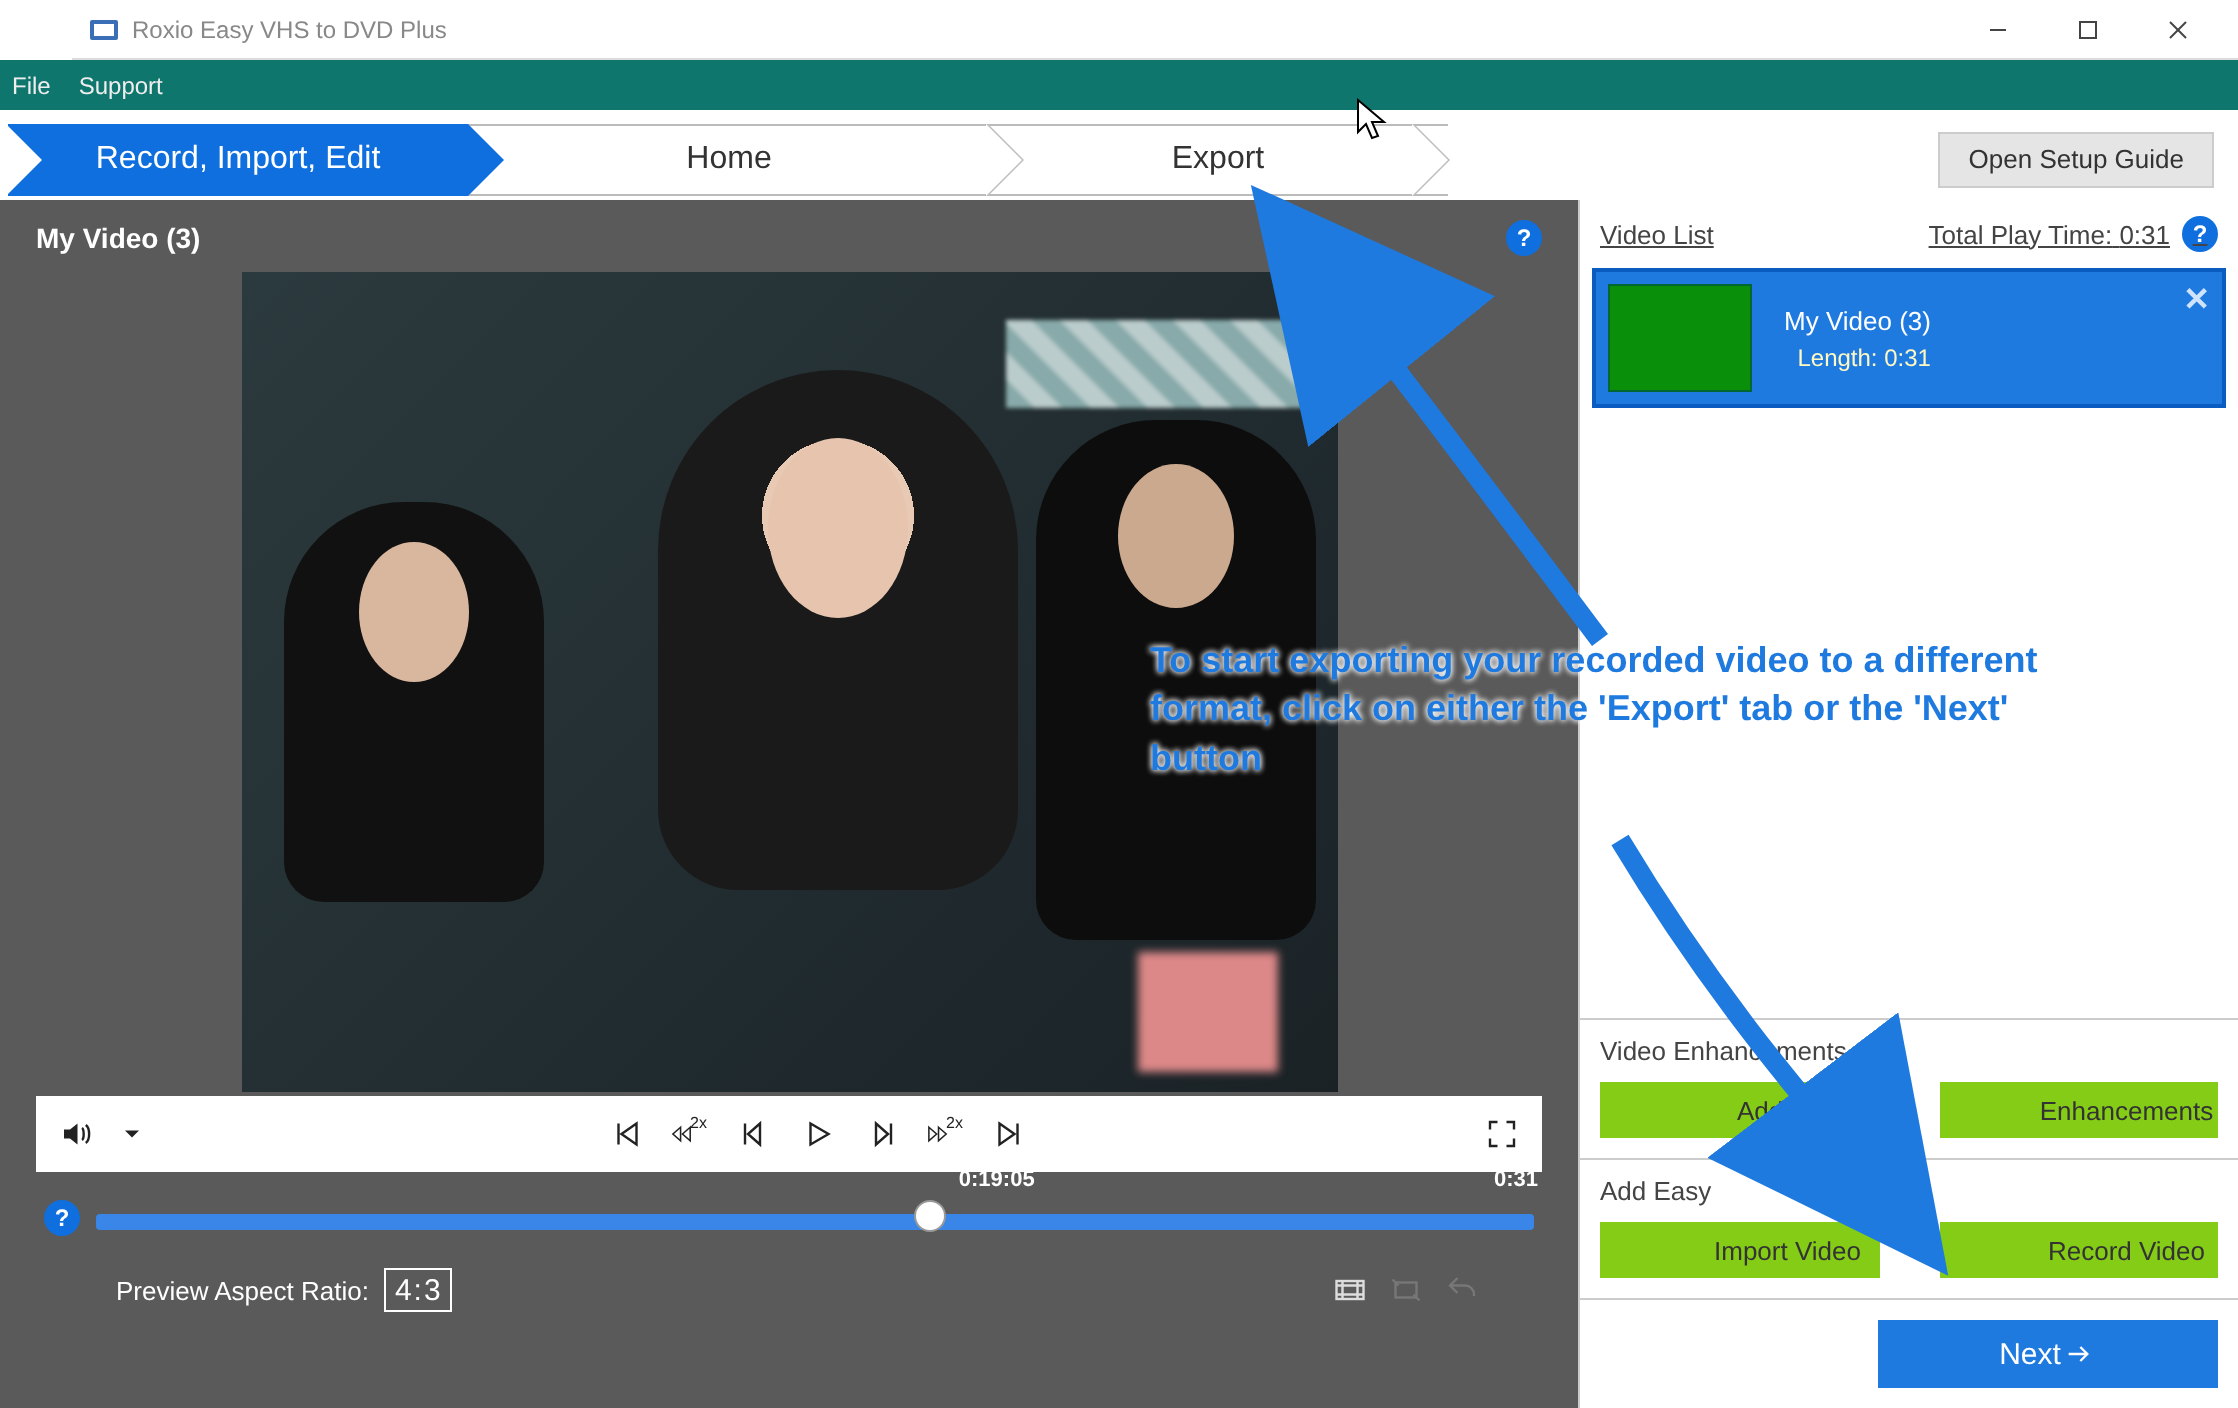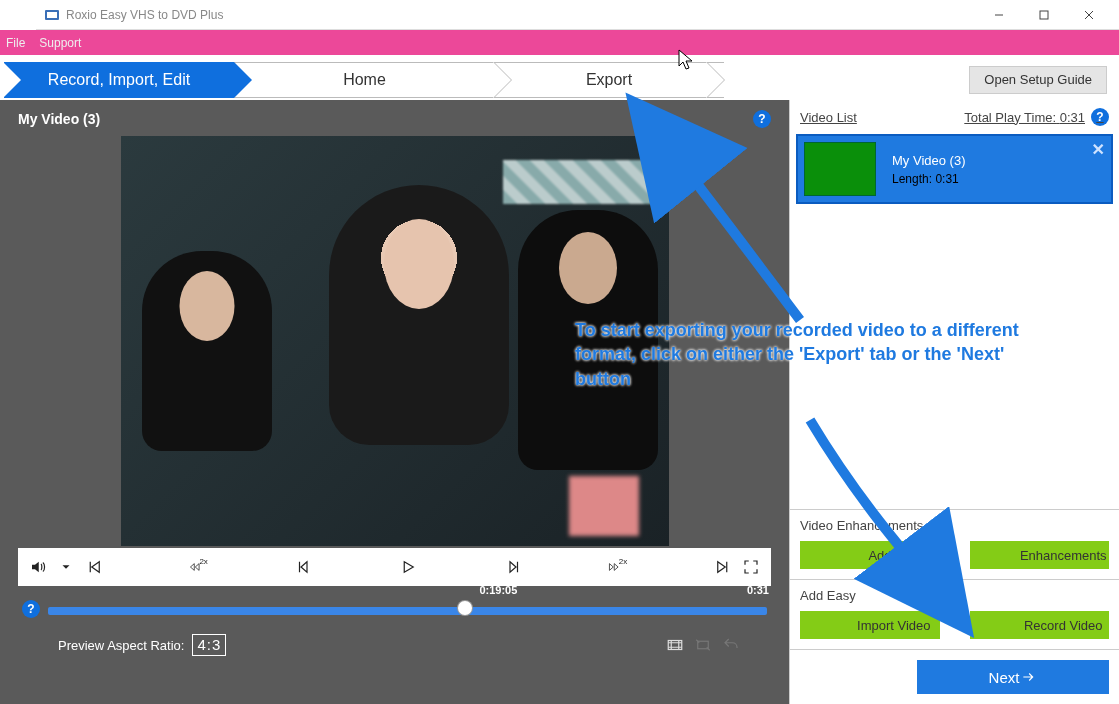--- a/index.html
+++ b/index.html
@@ -6,21 +6,21 @@
 body { width: 1119px; height: 704px; background: #fff; position: relative; overflow: hidden; }
 
 
 .titlebar { height: 30px; background: #fff; display: flex; align-items: center; padding: 0 8px; border-bottom: 1px solid #ddd; margin-left: 36px; }
 .titlebar .app-icon { width: 16px; height: 16px; margin-right: 6px; }
 .titlebar .title { color: #888; font-size: 12px; flex: 1; }
 .win-controls { display: flex; }
 .win-controls .wc { width: 45px; height: 30px; display: flex; align-items: center; justify-content: center; color: #666; }
 
 
-.menubar { height: 25px; background: #ec4899; display: flex; align-items: center; padding: 0 6px; gap: 14px; }
+.menubar { height: 25px; background: #0f766e; display: flex; align-items: center; padding: 0 6px; gap: 14px; }
 .menubar .mitem { color: #eee; font-size: 12px; }
 
 
 .topnav { height: 45px; display: flex; align-items: center; padding: 4px 12px 0 4px; }
 .stepnav { display: flex; height: 36px; }
 .step { position: relative; height: 36px; display: flex; align-items: center; justify-content: center; font-size: 16px; color: #333; border-top: 1px solid #bbb; border-bottom: 1px solid #bbb; }
 .step.home { width: 260px; border-left: 1px solid #bbb; }
 .step.active { background: #0f6fde; color: #fff; border-color: #0f6fde; width: 230px; }
 .step.export { width: 230px; }
 .chev { width: 0; height: 0; border-top: 18px solid transparent; border-bottom: 18px solid transparent; }
@@ -50,21 +50,21 @@
 .video .fig1::after{content:"";position:absolute;top:34px;left:50%;transform:translateX(-50%);width:70px;height:90px;background:#e6c4ae;border-radius:50%;}
 .video .figL{position:absolute;left:4%;top:28%;width:130px;height:200px;background:#111;border-radius:60px 60px 20px 20px;}
 .video .figL::after{content:"";position:absolute;top:20px;left:50%;transform:translateX(-50%);width:55px;height:70px;background:#d8b79e;border-radius:50%;}
 .video .figR{position:absolute;right:2%;top:18%;width:140px;height:260px;background:#0d0d0d;border-radius:60px 60px 20px 20px;}
 .video .figR::after{content:"";position:absolute;top:22px;left:50%;transform:translateX(-50%);width:58px;height:72px;background:#caa98f;border-radius:50%;}
 .video .pix1{position:absolute;right:6px;top:24px;width:160px;height:44px;background:repeating-linear-gradient(45deg,#8aa,#8aa 10px,#bcc 10px,#bcc 20px);filter:blur(1px);}
 .video .pix2{position:absolute;right:30px;bottom:10px;width:70px;height:60px;background:#d88;filter:blur(2px);}
 
 .player-bar { background: #fff; height: 38px; margin-top: 2px; display: flex; align-items: center; padding: 0 10px; gap: 8px; }
 .pb-left { display: flex; align-items: center; gap: 8px; }
-.pb-center { flex: 1; display: flex; align-items: center; justify-content: space-between; gap: 12px; }
+.pb-center { flex: 1; display: flex; align-items: center; justify-content: center; gap: 12px; }
 .pb-right { }
 .picon { width: 20px; height: 20px; display:flex; align-items:center; justify-content:center; cursor:pointer;}
 .picon svg { width: 18px; height: 18px; stroke: #222; fill: none; stroke-width: 1.6; }
 .picon.sm svg { width:14px; height:14px;}
 .picon span.sub{font-size:8px;position:relative;top:-6px;left:-1px;color:#222;}
 
 .timeline-row { display: flex; align-items: center; margin-top: 14px; gap: 8px; padding: 0 4px;}
 .timeline { flex: 1; position: relative; height: 18px; font-weight: bold; }
 .timeline .track { position: absolute; top: 7px; left: 0; right: 0; height: 8px; background: #3a86e8; border-radius: 2px;}
 .timeline .thumb { position: absolute; top: 1px; left: 57%; width: 14px; height: 14px; border-radius: 50%; background: #fff; border: 2px solid #fff; box-shadow: 0 0 0 1px #999;}
@@ -77,30 +77,30 @@
 .bottom-row .ticon svg{stroke:#ddd;}
 .bottom-row .ticon.disabled svg{stroke:#777;}
 
 
 .rp-header { display: flex; align-items: center; padding: 8px 10px; font-size: 13px; color: #444; text-decoration: underline; }
 .rp-header .tpt { margin-left: auto; margin-right:6px;}
 .video-list { flex: 1; padding: 0 6px; overflow: auto; }
 .vitem { background: #1f7ae0; border: 2px solid #0b5cc0; display: flex; padding: 6px; position: relative; }
 .vitem .thumb { width: 72px; height: 54px; background: #0a8f0a; border:1px solid #063; }
 .vitem .meta { padding-left: 16px; color: #fff; font-size: 13px; display:flex; flex-direction:column; justify-content:center; gap:4px;}
-.vitem .meta .ln2{font-size:12px; color:#000000;}
+.vitem .meta .ln2{font-size:12px; color:#fef9c3;text-align:right;}
 .vitem .close { position: absolute; right: 6px; top: 4px; color: #cfe3ff; font-size: 16px; font-weight:bold;}
 
 .section { border-top: 1px solid #ccc; padding: 8px 10px 10px 10px; }
 .section .stitle { font-size: 13px; color: #444; margin-bottom: 8px; }
 .btnrow { display: flex; gap: 30px; }
 .gbtn { flex: 1; height: 28px; background: #84cc16; border: 0; font-size: 13px; color: #333; display:flex;align-items:center;justify-content:center;padding-left:48px;}
 
 .next-row { padding: 10px; display:flex; border-top:1px solid #ccc;}
-.next-btn { margin-left: auto; width: 192px; height: 34px; background: #1f7ae0; color: #fff; display: flex; align-items: center; justify-content: center; font-size: 15px;}
+.next-btn { margin-left: auto; width: 170px; height: 34px; background: #1f7ae0; color: #fff; display: flex; align-items: center; justify-content: center; font-size: 15px;}
 .next-btn svg{stroke:#fff;}
 
 
 .anno-text { position: absolute; color: #1f7ae0; font-weight: 700; font-size: 18px; line-height: 1.35; text-shadow: 0 0 3px #fff, 0 0 3px #fff; }
 .arrow-svg { position: absolute; pointer-events: none; }
 
 .cursor { position:absolute; }
 </style>
 </head>
 <body>

